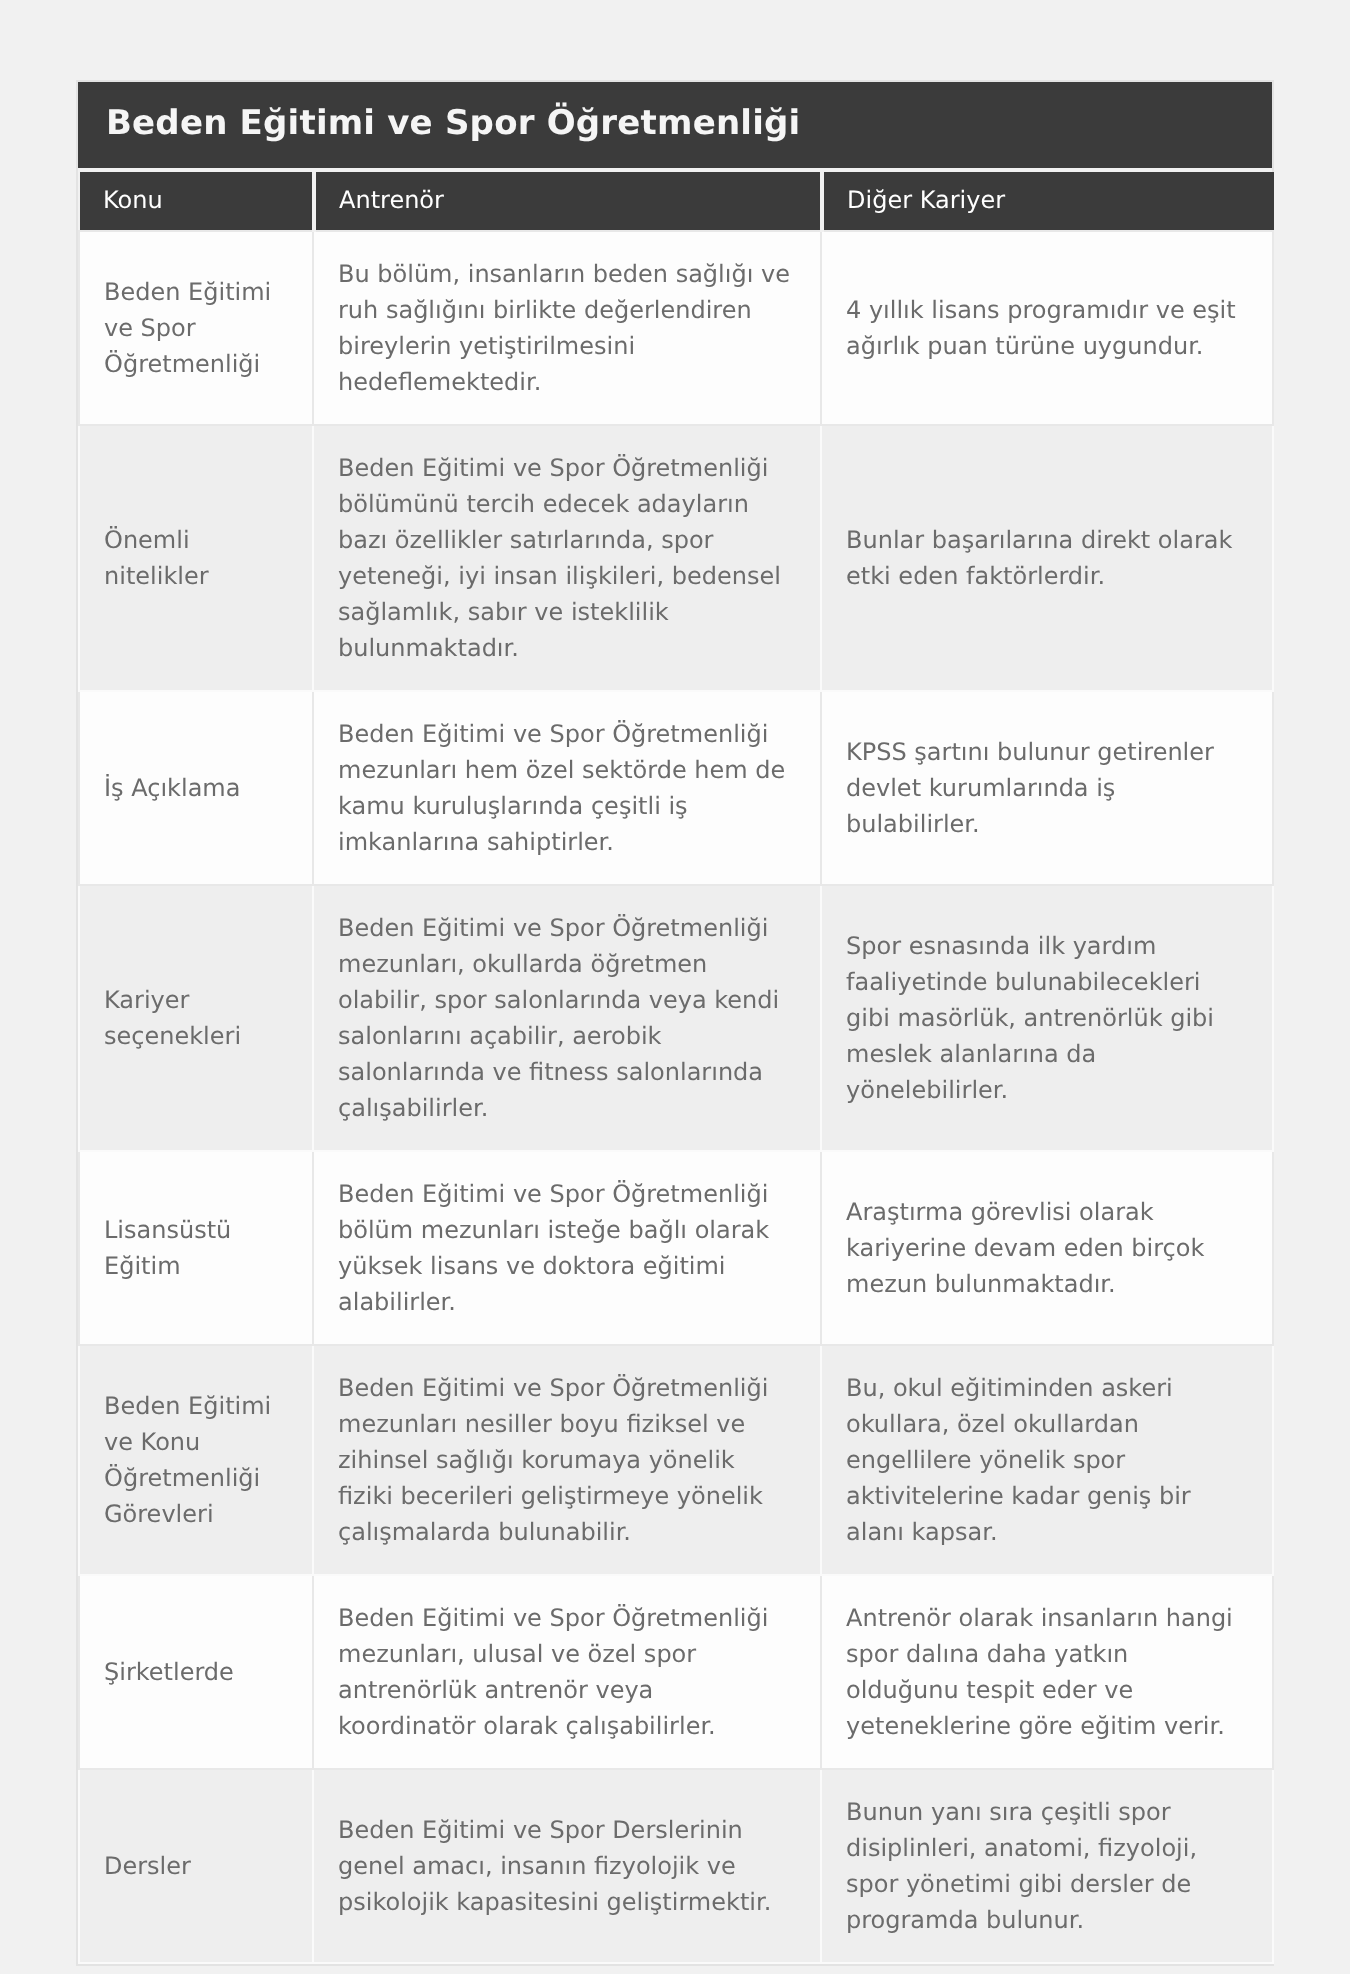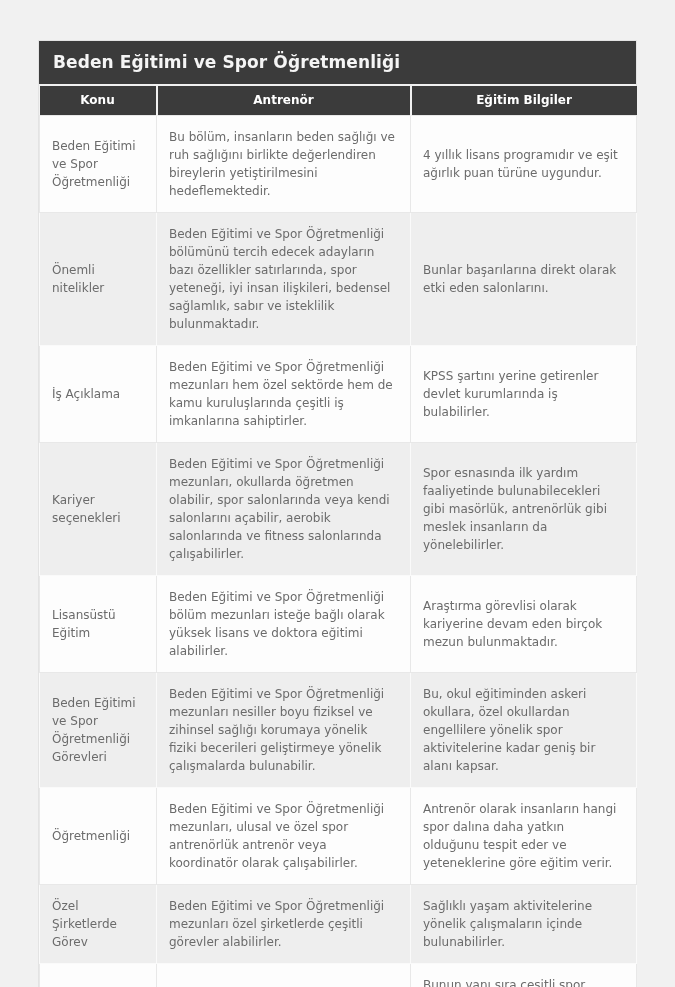--- a/index.html
+++ b/index.html
@@ -32,22 +32,22 @@
     border-collapse: collapse;
     table-layout: fixed;
   }
   col.c1 { width: 117px; }
   col.c2 { width: 254px; }
   col.c3 { width: 226px; }
   thead th {
     background: #3b3b3b;
     color: #ffffff;
     font-size: 12px;
-    font-weight: bold;
-    text-align: center;
+    font-weight: normal;
+    text-align: left;
     padding: 7px 12px 8px 12px;
     border-left: 2px solid #f1f1f1;
   }
   thead th:first-child { border-left: none; }
   tbody td {
     font-size: 12px;
     color: #6b6b6b;
     line-height: 1.5;
     padding: 12px 12px;
     vertical-align: middle;
@@ -68,63 +68,58 @@
     <table>
       <colgroup>
         <col class="c1">
           <col class="c2">
           <col class="c3">
       </colgroup>
       <thead>
         <tr>
           <th>Konu</th>
           <th>Antrenör</th>
-          <th>Eğitim Bilgiler</th>
+          <th>Diğer Kariyer</th>
         </tr>
       </thead>
       <tbody>
           <tr>
             <td>Beden Eğitimi ve Spor Öğretmenliği</td>
             <td>Bu bölüm, insanların beden sağlığı ve ruh sağlığını birlikte değerlendiren bireylerin yetiştirilmesini hedeflemektedir.</td>
             <td>4 yıllık lisans programıdır ve eşit ağırlık puan türüne uygundur.</td>
           </tr>
           <tr>
             <td>Önemli nitelikler</td>
             <td>Beden Eğitimi ve Spor Öğretmenliği bölümünü tercih edecek adayların bazı özellikler satırlarında, spor yeteneği, iyi insan ilişkileri, bedensel sağlamlık, sabır ve isteklilik bulunmaktadır.</td>
-            <td>Bunlar başarılarına direkt olarak etki eden salonlarını.</td>
+            <td>Bunlar başarılarına direkt olarak etki eden faktörlerdir.</td>
           </tr>
           <tr>
             <td>İş Açıklama</td>
             <td>Beden Eğitimi ve Spor Öğretmenliği mezunları hem özel sektörde hem de kamu kuruluşlarında çeşitli iş imkanlarına sahiptirler.</td>
-            <td>KPSS şartını yerine getirenler devlet kurumlarında iş bulabilirler.</td>
+            <td>KPSS şartını bulunur getirenler devlet kurumlarında iş bulabilirler.</td>
           </tr>
           <tr>
             <td>Kariyer seçenekleri</td>
             <td>Beden Eğitimi ve Spor Öğretmenliği mezunları, okullarda öğretmen olabilir, spor salonlarında veya kendi salonlarını açabilir, aerobik salonlarında ve fitness salonlarında çalışabilirler.</td>
-            <td>Spor esnasında ilk yardım faaliyetinde bulunabilecekleri gibi masörlük, antrenörlük gibi meslek insanların da yönelebilirler.</td>
+            <td>Spor esnasında ilk yardım faaliyetinde bulunabilecekleri gibi masörlük, antrenörlük gibi meslek alanlarına da yönelebilirler.</td>
           </tr>
           <tr>
             <td>Lisansüstü Eğitim</td>
             <td>Beden Eğitimi ve Spor Öğretmenliği bölüm mezunları isteğe bağlı olarak yüksek lisans ve doktora eğitimi alabilirler.</td>
             <td>Araştırma görevlisi olarak kariyerine devam eden birçok mezun bulunmaktadır.</td>
           </tr>
           <tr>
-            <td>Beden Eğitimi ve Spor Öğretmenliği Görevleri</td>
+            <td>Beden Eğitimi ve Konu Öğretmenliği Görevleri</td>
             <td>Beden Eğitimi ve Spor Öğretmenliği mezunları nesiller boyu fiziksel ve zihinsel sağlığı korumaya yönelik fiziki becerileri geliştirmeye yönelik çalışmalarda bulunabilir.</td>
             <td>Bu, okul eğitiminden askeri okullara, özel okullardan engellilere yönelik spor aktivitelerine kadar geniş bir alanı kapsar.</td>
           </tr>
           <tr>
-            <td>Öğretmenliği</td>
+            <td>Şirketlerde</td>
             <td>Beden Eğitimi ve Spor Öğretmenliği mezunları, ulusal ve özel spor antrenörlük antrenör veya koordinatör olarak çalışabilirler.</td>
             <td>Antrenör olarak insanların hangi spor dalına daha yatkın olduğunu tespit eder ve yeteneklerine göre eğitim verir.</td>
-          </tr>
-          <tr>
-            <td>Özel Şirketlerde Görev</td>
-            <td>Beden Eğitimi ve Spor Öğretmenliği mezunları özel şirketlerde çeşitli görevler alabilirler.</td>
-            <td>Sağlıklı yaşam aktivitelerine yönelik çalışmaların içinde bulunabilirler.</td>
           </tr>
           <tr>
             <td>Dersler</td>
             <td>Beden Eğitimi ve Spor Derslerinin genel amacı, insanın fizyolojik ve psikolojik kapasitesini geliştirmektir.</td>
             <td>Bunun yanı sıra çeşitli spor disiplinleri, anatomi, fizyoloji, spor yönetimi gibi dersler de programda bulunur.</td>
           </tr>
         </tbody>
     </table>
   </div>
 

